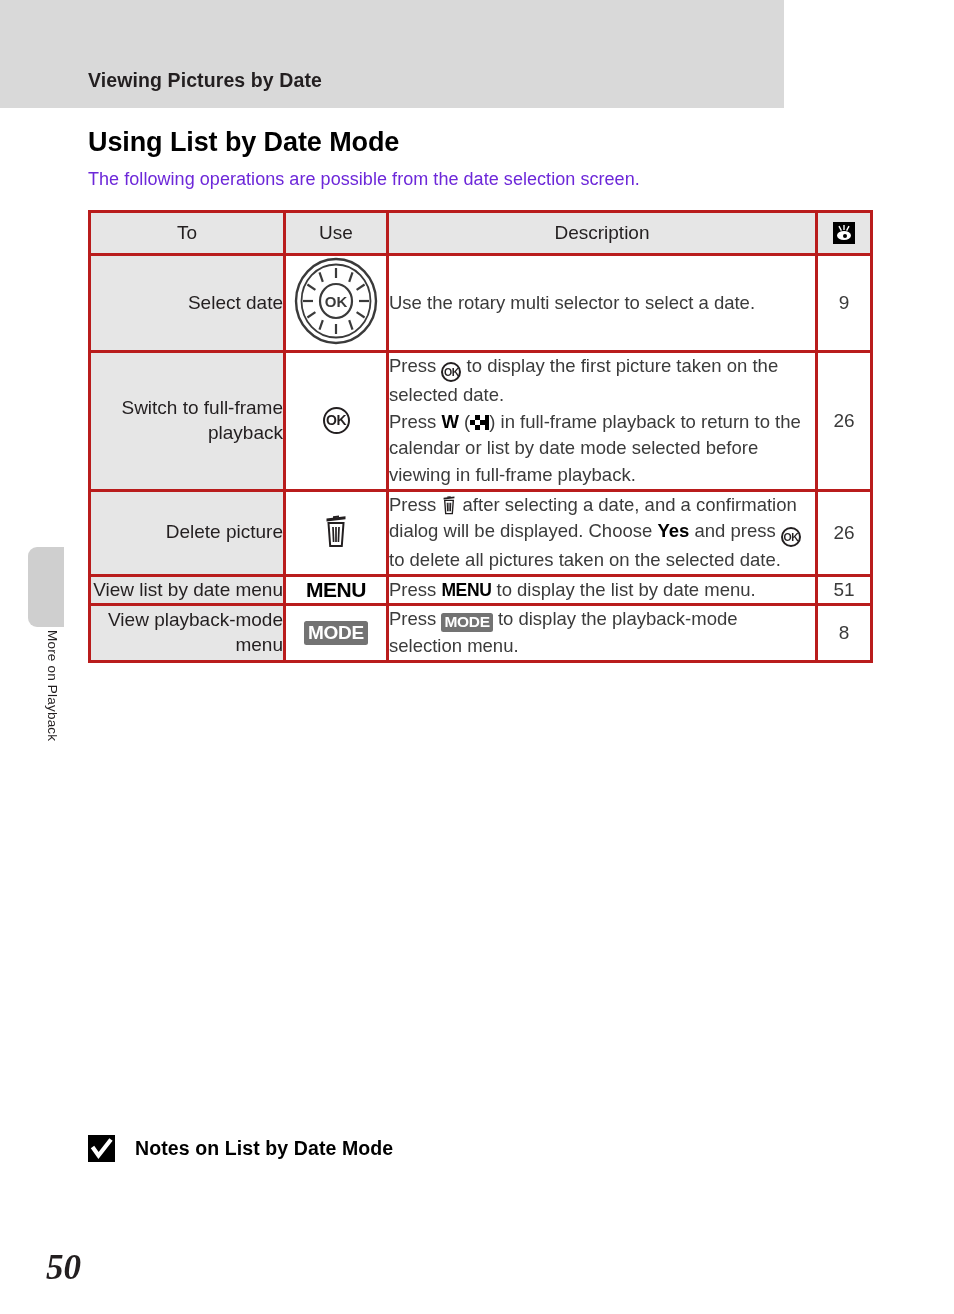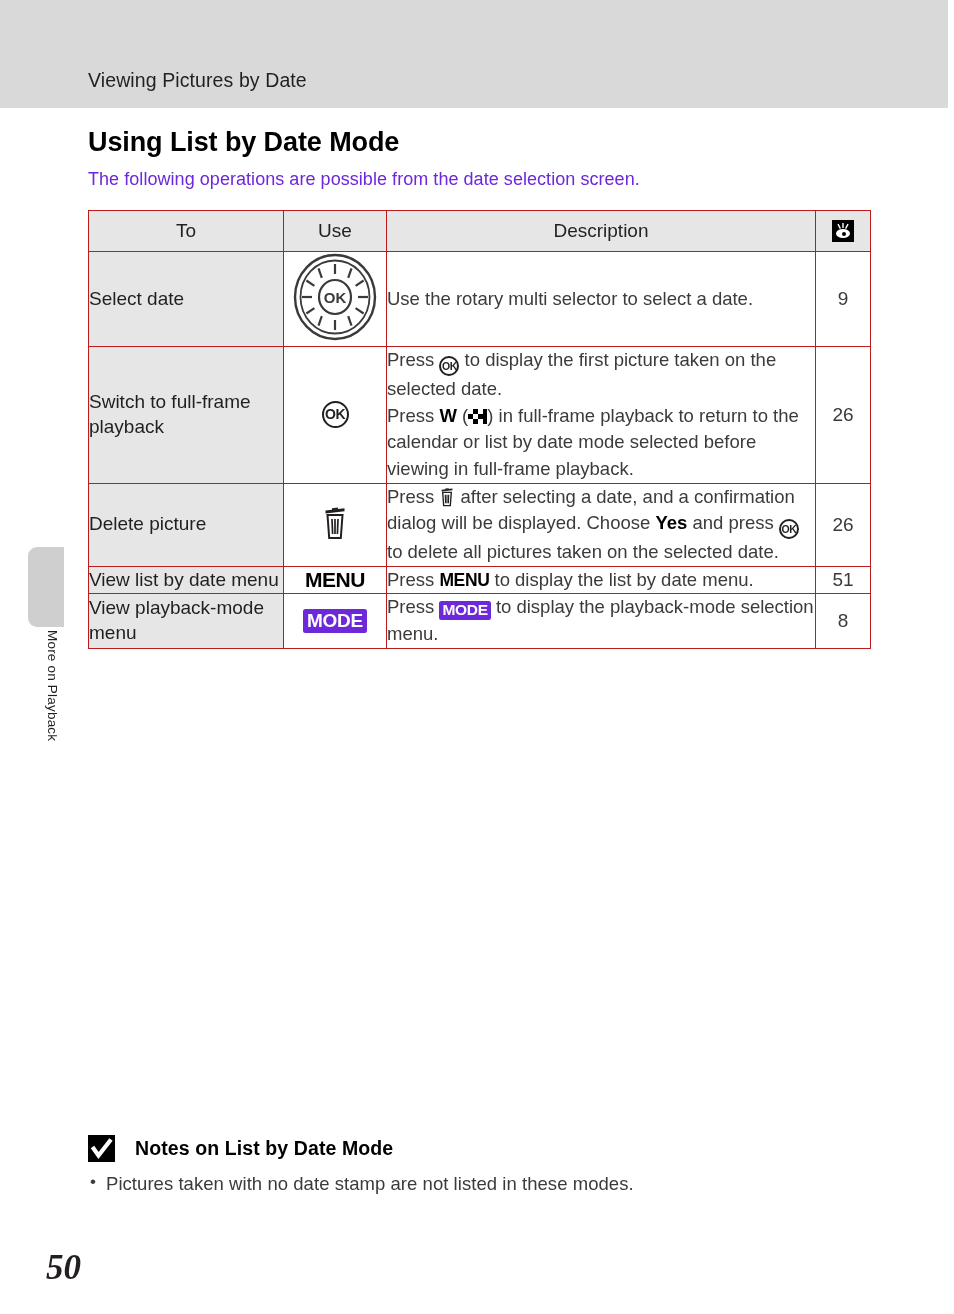--- a/index.html
+++ b/index.html
@@ -14,23 +14,24 @@
     color: #231f20;
     position: relative;
     overflow: hidden;
   }
 
   
   .page-header {
     position: absolute;
     top: 0;
     left: 0;
-    width: 948px;
+    width: 784px;
     height: 108px;
     background: #d9d9d9;
+    font-weight: bold;
   }
   .page-header .header-text {
     position: absolute;
     left: 88px;
     bottom: 16px;
     font-size: 19.5px;
     letter-spacing: .1px;
     color: #231f20;
   }
 
@@ -85,38 +86,39 @@
     border-collapse: collapse;
     width: 782px;
     table-layout: fixed;
   }
   table.ops col.c-to   { width: 195px; }
   table.ops col.c-use  { width: 103px; }
   table.ops col.c-desc { width: 429px; }
   table.ops col.c-ref  { width: 55px; }
 
   table.ops th, table.ops td {
-    border: 1px solid #b91c1c;
+    border: 3px solid #b91c1c;
     vertical-align: middle;
     padding: 0;
   }
   table.ops thead th {
     background: #e6e6e6;
     font-weight: normal;
     font-size: 19px;
     height: 40px;
     text-align: center;
     color: #231f20;
   }
   td.cell-to {
     background: #e6e6e6;
     padding: 11px 0 11px 9px;
     font-size: 19px;
     line-height: 1.3;
     color: #231f20;
+    text-align: right;
   }
   td.cell-use {
     text-align: center;
     background: #ffffff;
   }
   td.cell-desc {
     padding: 9px 13px 9px 13px;
     font-size: 18.5px;
     line-height: 1.44;
     color: #3b3b3b;
@@ -209,21 +211,21 @@
     font-size: 17.5px;
     letter-spacing: -.4px;
     color: #000;
     font-family: Liberation Sans, sans-serif;
   }
   .menu-label-lg { font-size: 21px; }
 
   
   .mode-label {
     display: inline-block;
-    background: #6d28d9;
+    background: #737373;
     color: #fff;
     font-weight: bold;
     font-size: 15.5px;
     letter-spacing: -.3px;
     padding: 1px 3px 1.5px 3px;
     border-radius: 2.5px;
     line-height: 1.05;
     vertical-align: -2px;
   }
   .mode-label-lg {
@@ -454,17 +456,16 @@
 <div class="notes">
   <div class="notes-head">
     <span class="check-icon">
       <svg width="27" height="27" viewBox="0 0 27 27">
         <polyline points="4.5,12 10.5,20.5 23,4.5" fill="none" stroke="#fff" stroke-width="4.2"></polyline>
       </svg>
     </span>
     <span class="notes-title">Notes on List by Date Mode</span>
   </div>
   <ul class="notes-list">
-    <li>Pictures taken with no date stamp are not listed in these modes.</li>
   </ul>
 </div>
 
 <div class="page-number">50</div>
 
 </body></html>

